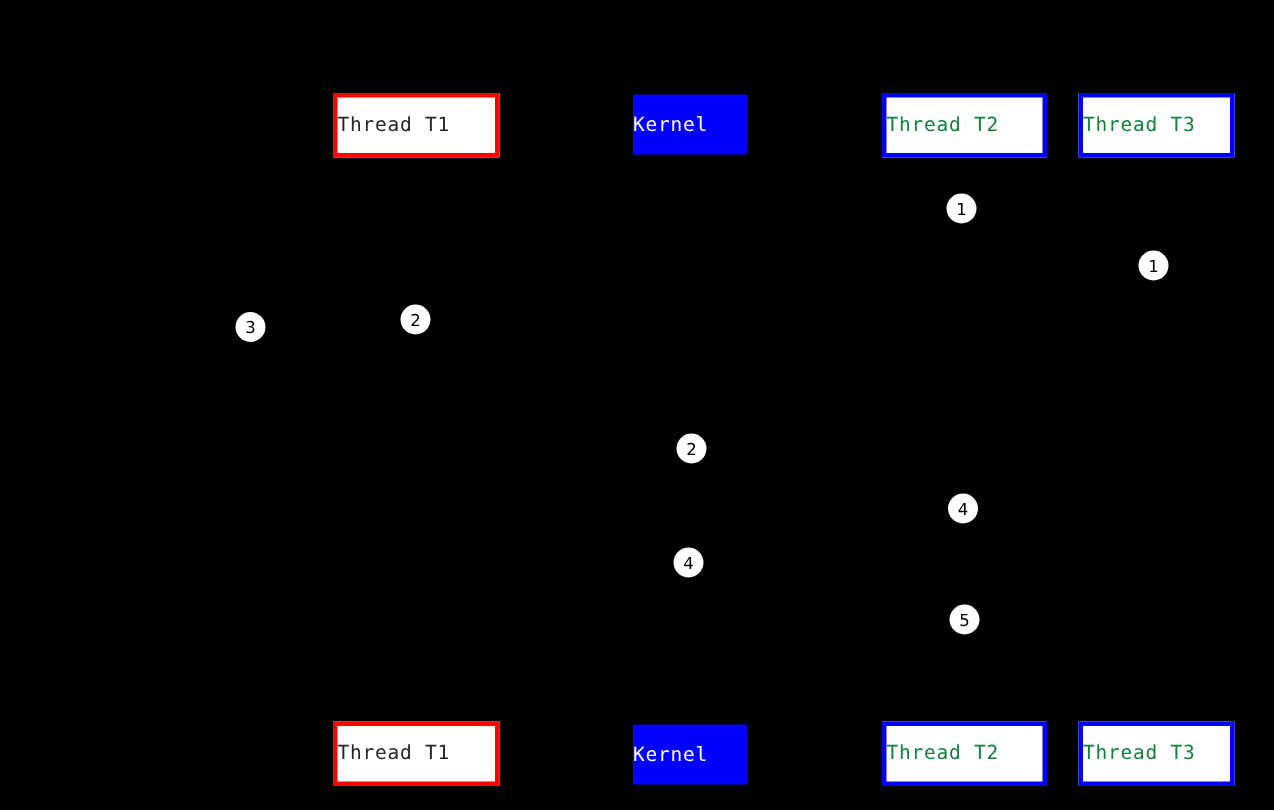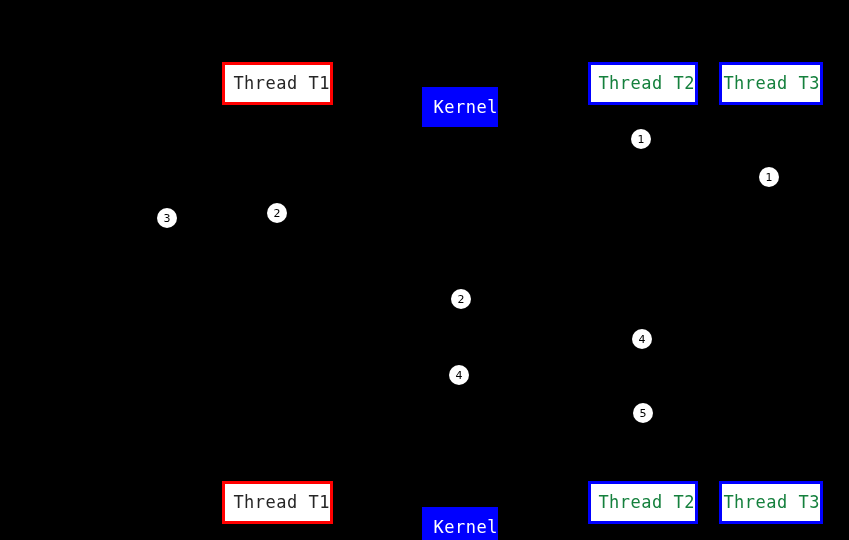--- a/index.html
+++ b/index.html
@@ -26,43 +26,42 @@
     position: absolute;
     height: 1px;
     background: #000000;
   }
   
   .participant {
     position: absolute;
     box-sizing: border-box;
     display: flex;
     align-items: center;
-    justify-content: flex-end;
+    justify-content: flex-start;
     background: #ffffff;
     color: #262626;
-    font-size: 17px;
+    font-size: 13px;
     letter-spacing: 0.5px;
     white-space: nowrap;
     line-height: 1;
   }
   .participant.red {
     border: 3px solid #ff0000;
     background: #ffffff;
     color: #262626;
   }
   .participant.blueframe {
     border: 3px solid #0000ff;
     background: #ffffff;
     color: #15803d;
   }
   .participant.bluefill {
     border: 0 solid #0000ff;
     background: #0000ff;
     color: #ffffff;
-    margin-top: 24px;
   }
   
   .badge {
     position: absolute;
     width: 20px;
     height: 20px;
     border-radius: 50%;
     background: #ffffff;
     color: #000000;
     font-family: "DejaVu Sans", "Liberation Sans", sans-serif;

